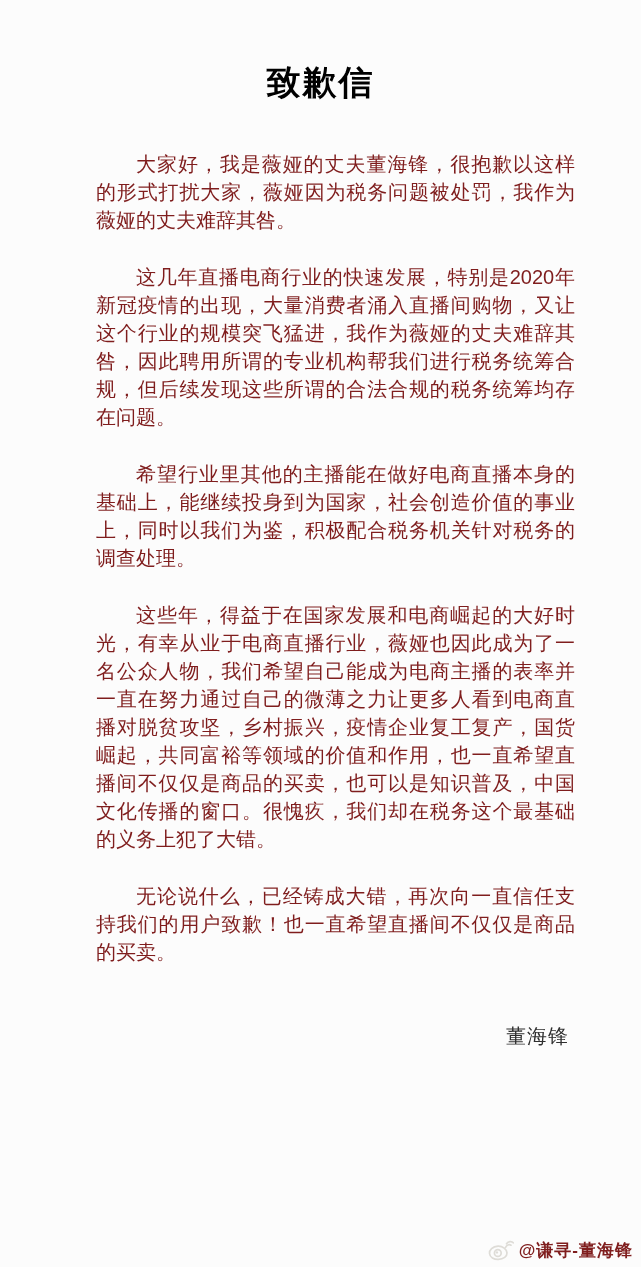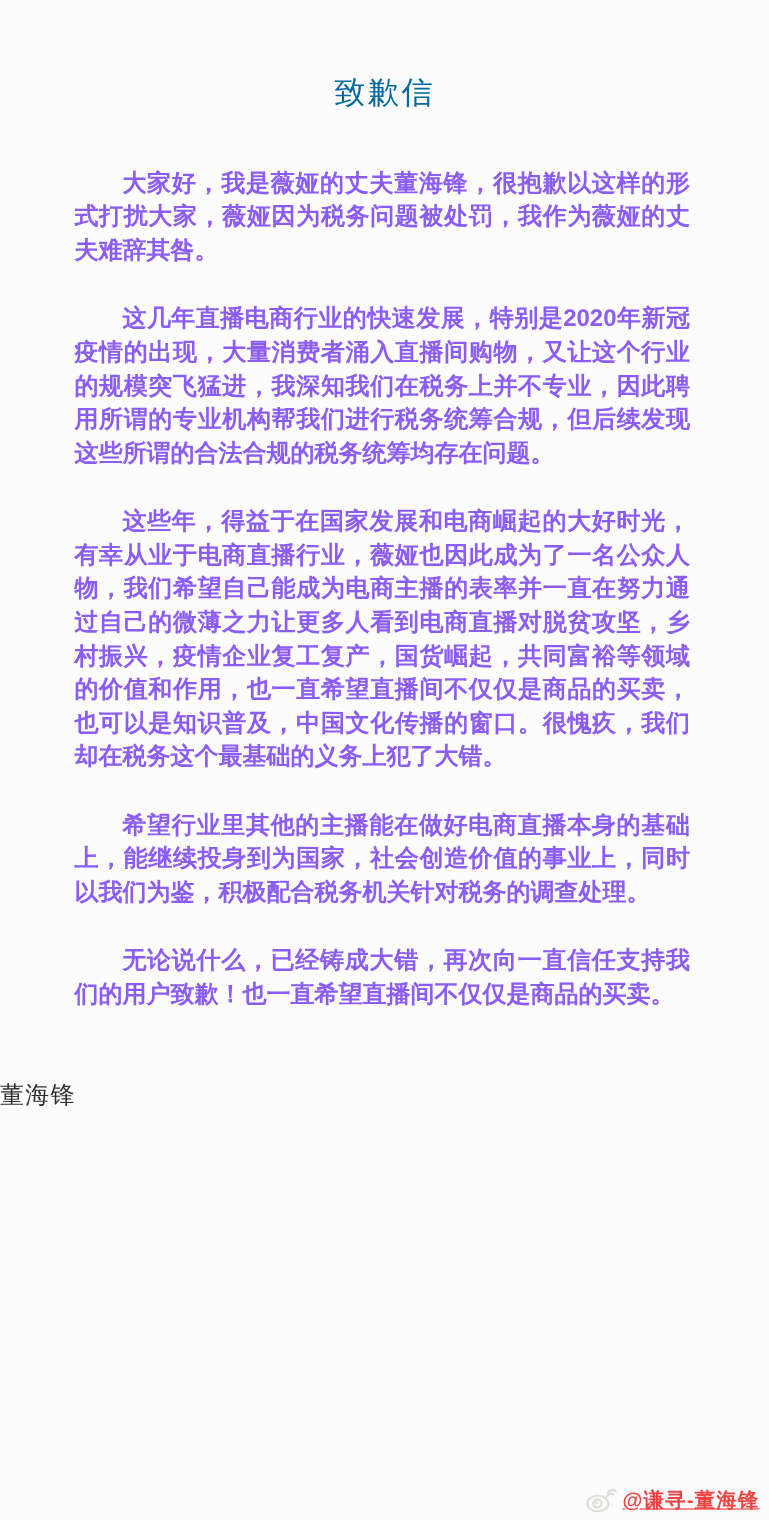--- a/index.html
+++ b/index.html
@@ -18,77 +18,76 @@
     position: relative;
     width: 641px;
     height: 1267px;
     background: #fcfcfc;
     box-sizing: border-box;
   }
   .letter-title {
     margin: 0;
     padding-top: 60px;
     text-align: center;
-    font-size: 26px;
-    font-weight: 400;
+    font-size: 34px;
+    font-weight: 700;
     letter-spacing: 2px;
-    color: #0369a1;
+    color: #000000;
   }
   .letter-body {
-    padding: 44px 66px 0 62px;
+    padding: 44px 66px 0 96px;
     font-size: 20px;
     line-height: 28px;
     text-align: justify;
-    color: #8b5cf6;
-    font-weight: bold;
+    color: #7f1d1d;
   }
   .letter-body p {
     margin: 0 0 29px 0;
     text-indent: 2em;
   }
   .signature-block {
-    padding: 26px 39px 0 0;
+    padding: 26px 72px 0 0;
+    text-align: right;
     font-size: 20px;
     line-height: 30px;
     color: #2e2e2e;
   }
   .signature-name {
     letter-spacing: 1px;
   }
   .watermark {
     position: absolute;
     right: 8px;
     bottom: 5px;
     display: flex;
     align-items: center;
     gap: 5px;
-    color: #ef4444;
+    color: #7f1d1d;
     font-size: 17px;
     font-weight: 700;
     letter-spacing: 1px;
     user-select: none;
-    text-decoration: underline;
   }
   .watermark .wm-icon {
     display: inline-flex;
     align-items: center;
   }
 </style>
 </head>
 <body>
 
 <div class="page">
 
   <h1 class="letter-title">致歉信</h1>
 
   <div class="letter-body">
     <p>大家好，我是薇娅的丈夫董海锋，很抱歉以这样的形式打扰大家，薇娅因为税务问题被处罚，我作为薇娅的丈夫难辞其咎。</p>
-    <p>这几年直播电商行业的快速发展，特别是2020年新冠疫情的出现，大量消费者涌入直播间购物，又让这个行业的规模突飞猛进，我深知我们在税务上并不专业，因此聘用所谓的专业机构帮我们进行税务统筹合规，但后续发现这些所谓的合法合规的税务统筹均存在问题。</p>
+    <p>这几年直播电商行业的快速发展，特别是2020年新冠疫情的出现，大量消费者涌入直播间购物，又让这个行业的规模突飞猛进，我作为薇娅的丈夫难辞其咎，因此聘用所谓的专业机构帮我们进行税务统筹合规，但后续发现这些所谓的合法合规的税务统筹均存在问题。</p>
+    <p>希望行业里其他的主播能在做好电商直播本身的基础上，能继续投身到为国家，社会创造价值的事业上，同时以我们为鉴，积极配合税务机关针对税务的调查处理。</p>
     <p>这些年，得益于在国家发展和电商崛起的大好时光，有幸从业于电商直播行业，薇娅也因此成为了一名公众人物，我们希望自己能成为电商主播的表率并一直在努力通过自己的微薄之力让更多人看到电商直播对脱贫攻坚，乡村振兴，疫情企业复工复产，国货崛起，共同富裕等领域的价值和作用，也一直希望直播间不仅仅是商品的买卖，也可以是知识普及，中国文化传播的窗口。很愧疚，我们却在税务这个最基础的义务上犯了大错。</p>
-    <p>希望行业里其他的主播能在做好电商直播本身的基础上，能继续投身到为国家，社会创造价值的事业上，同时以我们为鉴，积极配合税务机关针对税务的调查处理。</p>
     <p>无论说什么，已经铸成大错，再次向一直信任支持我们的用户致歉！也一直希望直播间不仅仅是商品的买卖。</p>
   </div>
 
   <div class="signature-block">
     <div class="signature-name">董海锋</div>
 
   </div>
 
   <div class="watermark">
     <span class="wm-icon">

